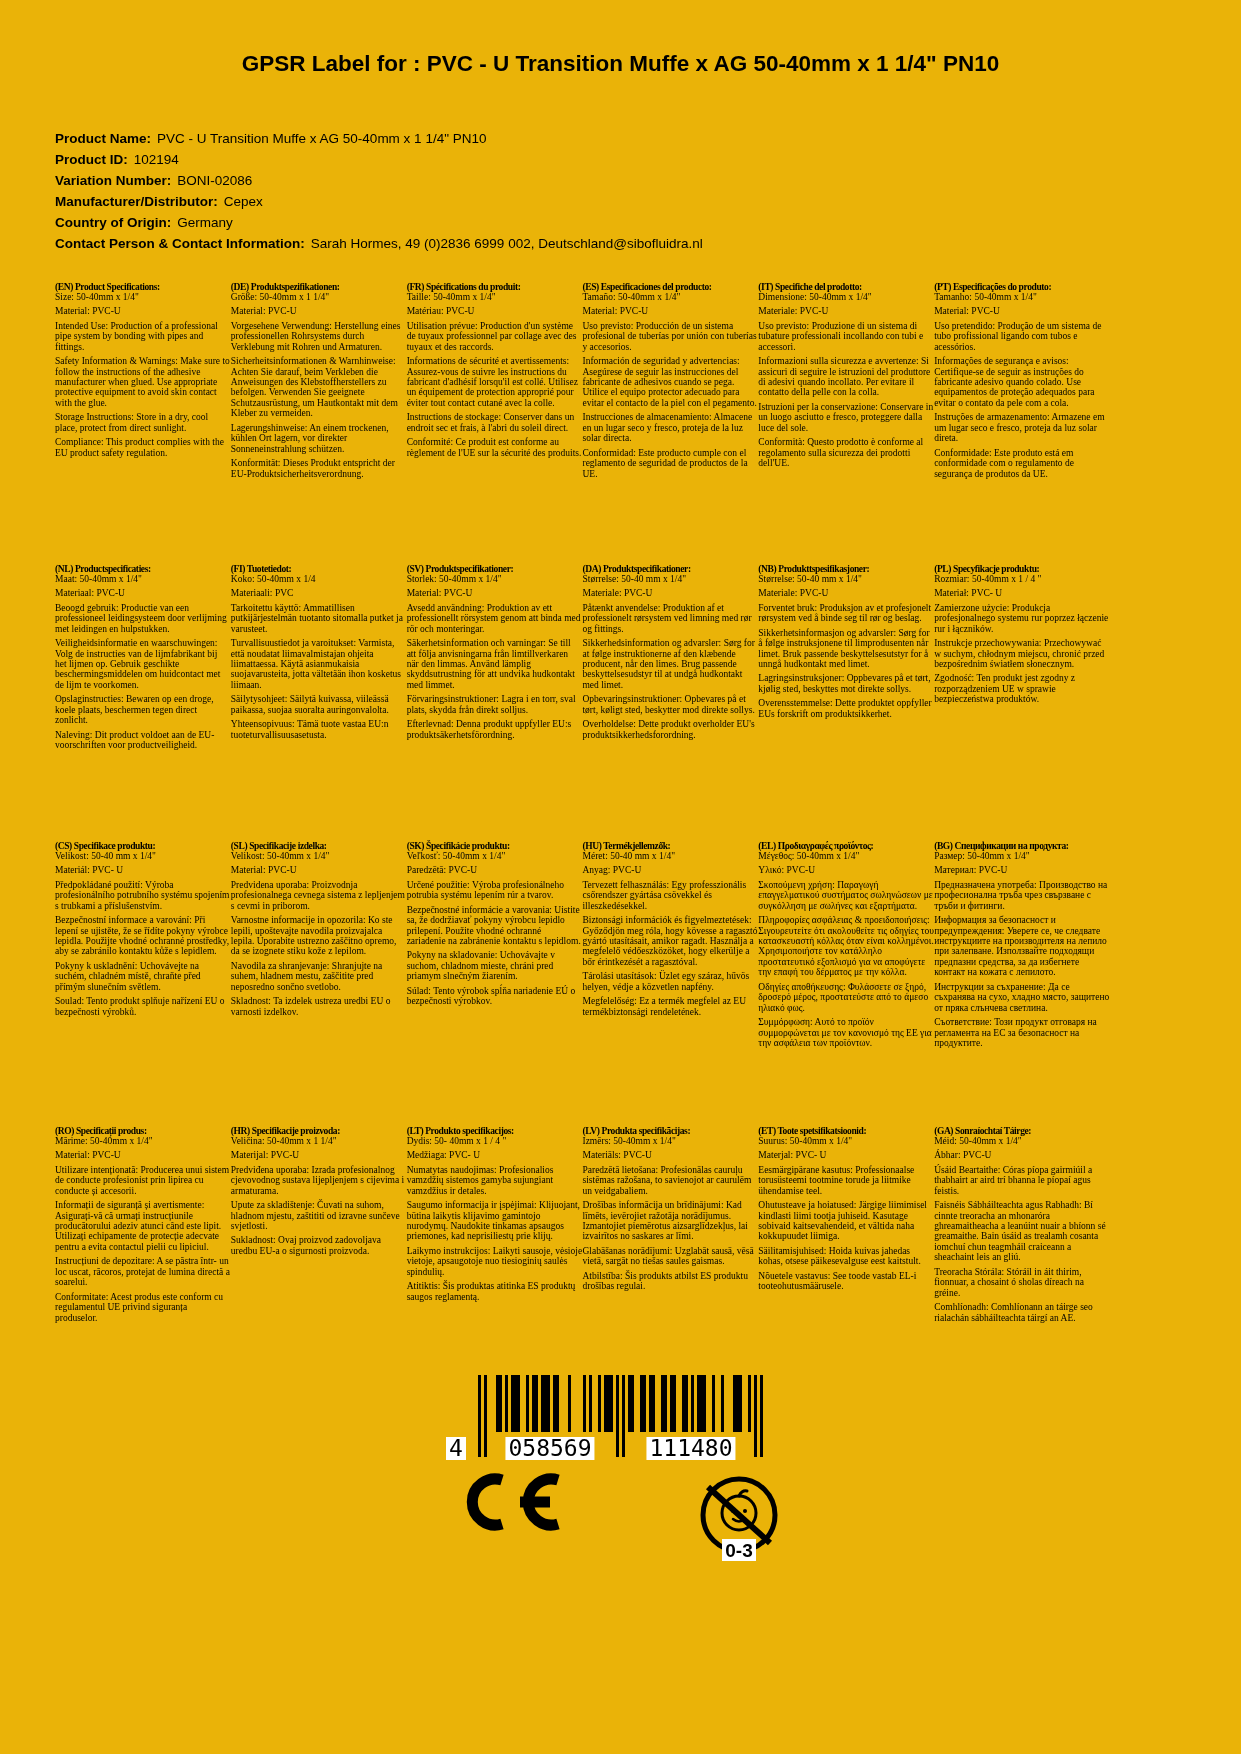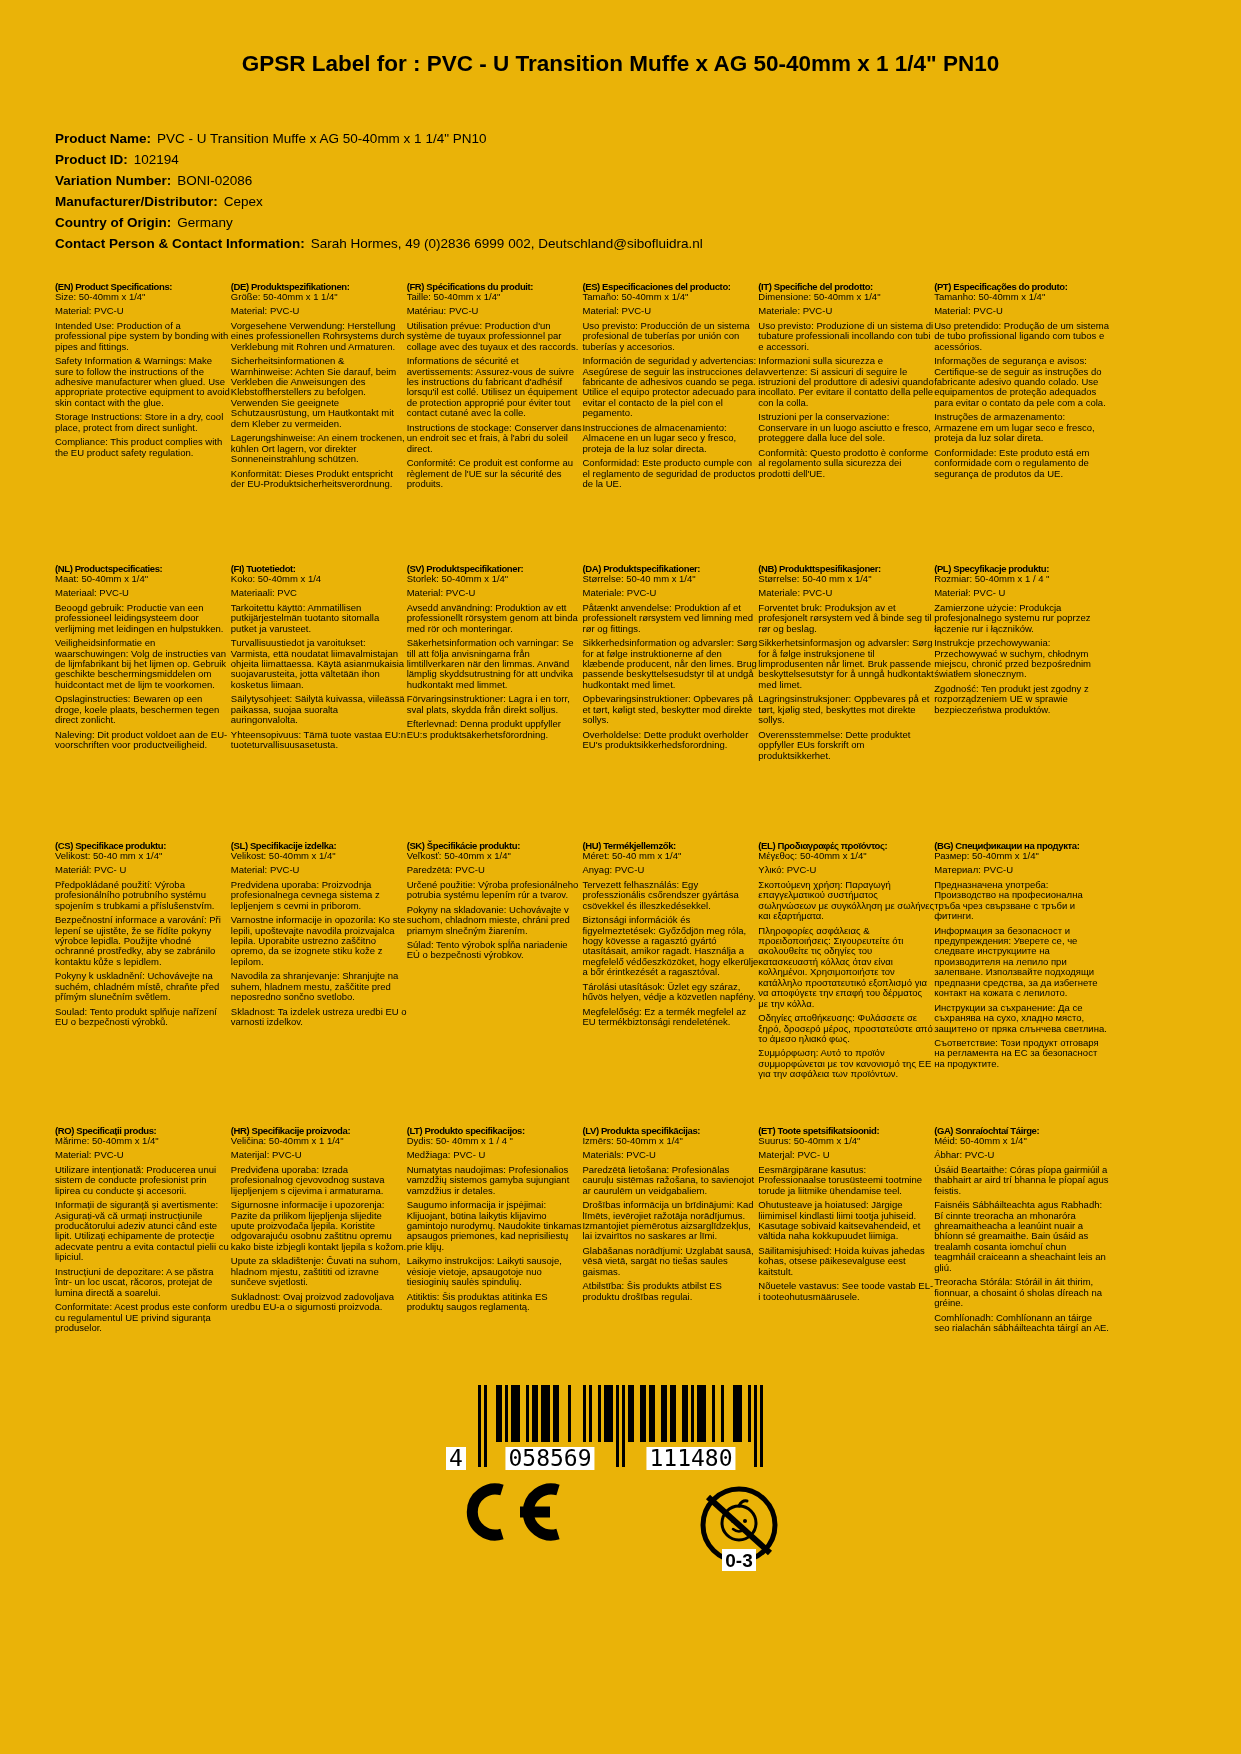--- a/index.html
+++ b/index.html
@@ -13,20 +13,21 @@
     font-size:22.5px;font-weight:bold;line-height:1.4;
   }
   .product-info{margin:48px 0 0 55px;font-size:13.5px;line-height:21px;}
   .pi-row{white-space:nowrap;}
   .pi-label{font-weight:bold;}
   .pi-value{margin-left:6px;}
   .specs-grid{
     margin:28px 0 0 55px;width:1055px;
     display:grid;grid-template-columns:repeat(6,1fr);
     grid-template-rows:282px 277px 285px auto;
+    font-family:Liberation Serif, serif;
   }
   .spec-block{font-size:9.5px;line-height:1.1;overflow:visible;}
   .spec-heading{
     font-weight:bold;white-space:nowrap;letter-spacing:-0.4px;
     margin:0;font-size:9.5px;
   }
   .spec-para{margin:4px 0 0 0;overflow-wrap:break-word;}
   .spec-para:first-of-type{margin-top:0;}
   
   .barcode-wrap{position:relative;width:285px;margin:52px auto 0 auto;height:82px;}
@@ -189,20 +190,21 @@
         <p class="spec-para">Predvidena uporaba: Proizvodnja profesionalnega cevnega sistema z lepljenjem s cevmi in priborom.</p>
         <p class="spec-para">Varnostne informacije in opozorila: Ko ste lepili, upoštevajte navodila proizvajalca lepila. Uporabite ustrezno zaščitno opremo, da se izognete stiku kože z lepilom.</p>
         <p class="spec-para">Navodila za shranjevanje: Shranjujte na suhem, hladnem mestu, zaščitite pred neposredno sončno svetlobo.</p>
         <p class="spec-para">Skladnost: Ta izdelek ustreza uredbi EU o varnosti izdelkov.</p>
       </div>
       <div class="spec-block">
         <div class="spec-heading">(SK) Špecifikácie produktu:</div>
         <p class="spec-para">Veľkosť: 50-40mm x 1/4"</p>
         <p class="spec-para">Paredzētā: PVC-U</p>
         <p class="spec-para">Určené použitie: Výroba profesionálneho potrubia systému lepením rúr a tvarov.</p>
+        <p class="spec-para">Bezpečnostné informácie a varovania: Uistite sa, že dodržiavať pokyny výrobcu lepidlo prilepení. Použite vhodné ochranné zariadenie na zabránenie kontaktu s lepidlom.</p>
         <p class="spec-para">Pokyny na skladovanie: Uchovávajte v suchom, chladnom mieste, chráni pred priamym slnečným žiarením.</p>
         <p class="spec-para">Súlad: Tento výrobok spĺňa nariadenie EÚ o bezpečnosti výrobkov.</p>
       </div>
       <div class="spec-block">
         <div class="spec-heading">(HU) Termékjellemzők:</div>
         <p class="spec-para">Méret: 50-40 mm x 1/4"</p>
         <p class="spec-para">Anyag: PVC-U</p>
         <p class="spec-para">Tervezett felhasználás: Egy professzionális csőrendszer gyártása csövekkel és illeszkedésekkel.</p>
         <p class="spec-para">Biztonsági információk és figyelmeztetések: Győződjön meg róla, hogy kövesse a ragasztó gyártó utasításait, amikor ragadt. Használja a megfelelő védőeszközöket, hogy elkerülje a bőr érintkezését a ragasztóval.</p>
         <p class="spec-para">Tárolási utasítások: Üzlet egy száraz, hűvös helyen, védje a közvetlen napfény.</p>
@@ -233,21 +235,20 @@
         <p class="spec-para">Utilizare intenționată: Producerea unui sistem de conducte profesionist prin lipirea cu conducte și accesorii.</p>
         <p class="spec-para">Informații de siguranță și avertismente: Asigurați-vă că urmați instrucțiunile producătorului adeziv atunci când este lipit. Utilizați echipamente de protecție adecvate pentru a evita contactul pielii cu lipiciul.</p>
         <p class="spec-para">Instrucțiuni de depozitare: A se păstra într- un loc uscat, răcoros, protejat de lumina directă a soarelui.</p>
         <p class="spec-para">Conformitate: Acest produs este conform cu regulamentul UE privind siguranța produselor.</p>
       </div>
       <div class="spec-block">
         <div class="spec-heading">(HR) Specifikacije proizvoda:</div>
         <p class="spec-para">Veličina: 50-40mm x 1 1/4"</p>
         <p class="spec-para">Materijal: PVC-U</p>
         <p class="spec-para">Predviđena uporaba: Izrada profesionalnog cjevovodnog sustava lijepljenjem s cijevima i armaturama.</p>
-        <p class="spec-para">Sigurnosne informacije i upozorenja: Pazite da prilikom lijepljenja slijedite upute proizvođača ljepila. Koristite odgovarajuću osobnu zaštitnu opremu kako biste izbjegli kontakt ljepila s kožom.</p>
         <p class="spec-para">Upute za skladištenje: Čuvati na suhom, hladnom mjestu, zaštititi od izravne sunčeve svjetlosti.</p>
         <p class="spec-para">Sukladnost: Ovaj proizvod zadovoljava uredbu EU-a o sigurnosti proizvoda.</p>
       </div>
       <div class="spec-block">
         <div class="spec-heading">(LT) Produkto specifikacijos:</div>
         <p class="spec-para">Dydis: 50- 40mm x 1 / 4 "</p>
         <p class="spec-para">Medžiaga: PVC- U</p>
         <p class="spec-para">Numatytas naudojimas: Profesionalios vamzdžių sistemos gamyba sujungiant vamzdžius ir detales.</p>
         <p class="spec-para">Saugumo informacija ir įspėjimai: Klijuojant, būtina laikytis klijavimo gamintojo nurodymų. Naudokite tinkamas apsaugos priemones, kad neprisiliestų prie klijų.</p>
         <p class="spec-para">Laikymo instrukcijos: Laikyti sausoje, vėsioje vietoje, apsaugotoje nuo tiesioginių saulės spindulių.</p>

